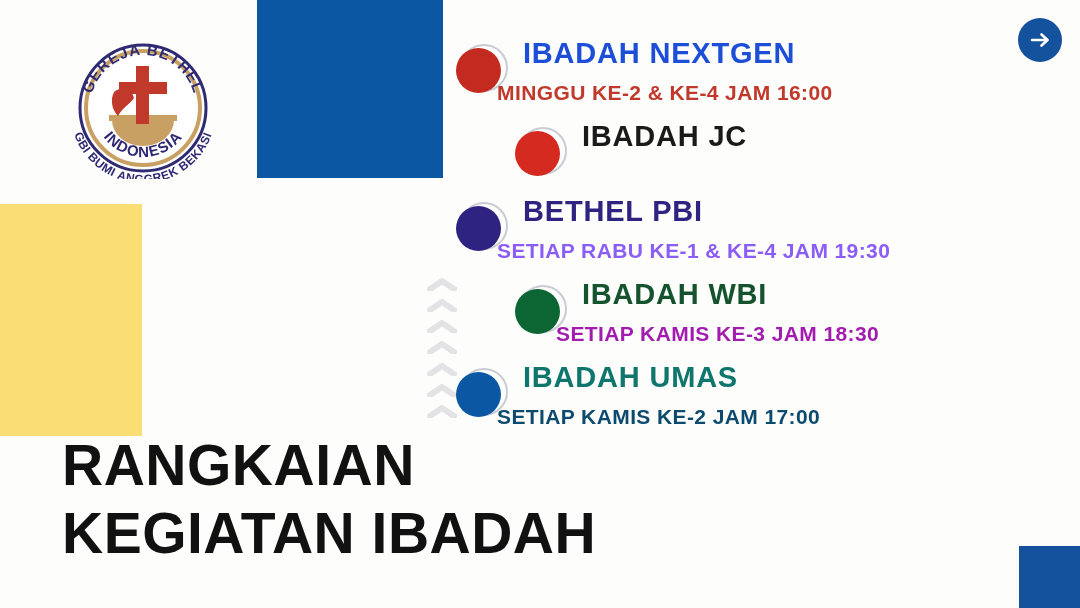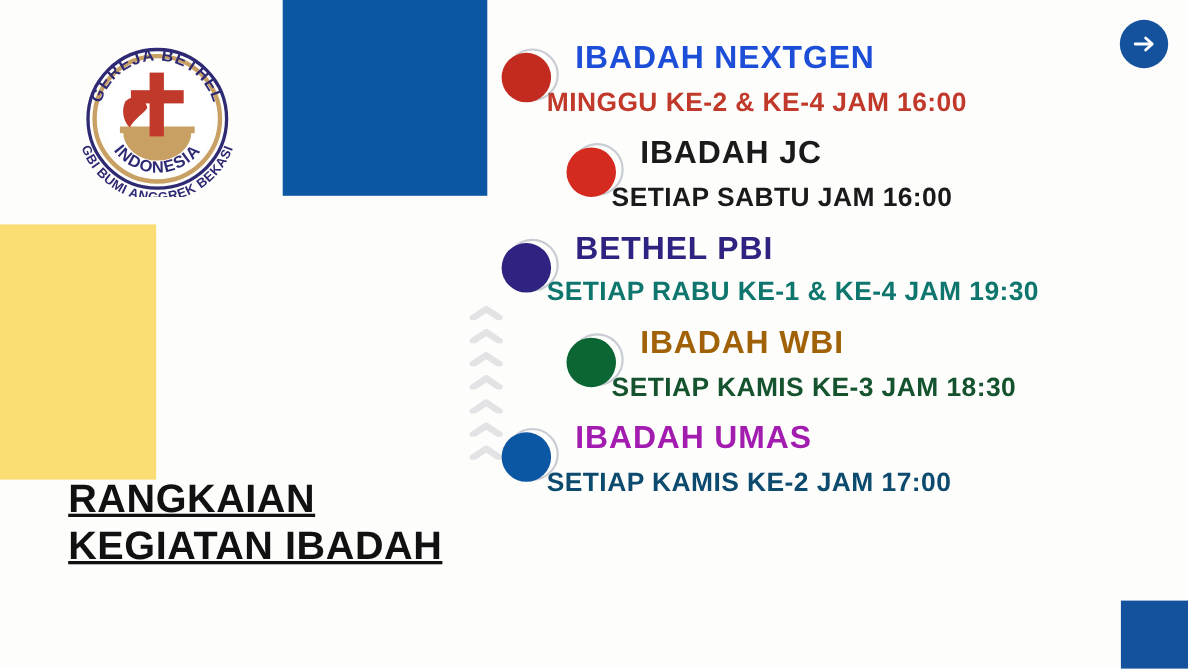--- a/index.html
+++ b/index.html
@@ -87,25 +87,24 @@
   }
 
   
   .headline {
     position: absolute;
     left: 62px;
     top: 432px;
     color: #111111;
     font-family: "Liberation Sans", sans-serif;
     font-weight: bold;
-    font-size: 36px;
+    font-size: 57px;
     line-height: 1.19;
     letter-spacing: 0.5px;
     white-space: pre-line;
-    text-decoration: underline;
   }
 
   
   .schedule {
     position: absolute;
     left: 455px;
     top: 34px;
     width: 600px;
   }
   .schedule-item {
@@ -149,21 +148,21 @@
     font-family: "Liberation Sans", sans-serif;
     font-weight: bold;
     font-size: 29px;
     letter-spacing: 0.8px;
     line-height: 1.1;
     white-space: nowrap;
   }
   .item-sub {
     font-family: "Liberation Sans", sans-serif;
     font-weight: bold;
-    font-size: 24px;
+    font-size: 21px;
     letter-spacing: 0.4px;
     line-height: 1.1;
     margin-top: 11px;
     margin-left: -26px;
     white-space: nowrap;
   }
   .schedule-item.indent .item-sub { margin-left: -26px; }
 </style>
 </head>
 <body>
@@ -254,51 +253,50 @@
       </div>
     </div>
 
     <div class="schedule-item indent">
       <div class="dot-wrap">
         <div class="dot-ring"></div>
         <div class="dot-fill" style="background:#D42A20"></div>
       </div>
       <div class="item-text">
         <div class="item-title" style="color:#1A1A1A">IBADAH JC</div>
-        <div class="item-sub" style="color:#1A1A1A">SETIAP SABTU JAM 16:00</div>
       </div>
     </div>
 
     <div class="schedule-item">
       <div class="dot-wrap">
         <div class="dot-ring"></div>
         <div class="dot-fill" style="background:#2E2380"></div>
       </div>
       <div class="item-text">
         <div class="item-title" style="color:#2E2380">BETHEL PBI</div>
-        <div class="item-sub" style="color:#0f766e">SETIAP RABU KE-1 &amp; KE-4 JAM 19:30</div>
+        <div class="item-sub" style="color:#8b5cf6">SETIAP RABU KE-1 &amp; KE-4 JAM 19:30</div>
       </div>
     </div>
 
     <div class="schedule-item indent">
       <div class="dot-wrap">
         <div class="dot-ring"></div>
         <div class="dot-fill" style="background:#0B6634"></div>
       </div>
       <div class="item-text">
-        <div class="item-title" style="color:#a16207">IBADAH WBI</div>
-        <div class="item-sub" style="color:#14532d">SETIAP KAMIS KE-3 JAM 18:30</div>
+        <div class="item-title" style="color:#14532d">IBADAH WBI</div>
+        <div class="item-sub" style="color:#a21caf">SETIAP KAMIS KE-3 JAM 18:30</div>
       </div>
     </div>
 
     <div class="schedule-item">
       <div class="dot-wrap">
         <div class="dot-ring"></div>
         <div class="dot-fill" style="background:#0B57A4"></div>
       </div>
       <div class="item-text">
-        <div class="item-title" style="color:#a21caf">IBADAH UMAS</div>
+        <div class="item-title" style="color:#0f766e">IBADAH UMAS</div>
         <div class="item-sub" style="color:#0c4a6e">SETIAP KAMIS KE-2 JAM 17:00</div>
       </div>
     </div>
 
   </div>
 </div>
 
 </body></html>

